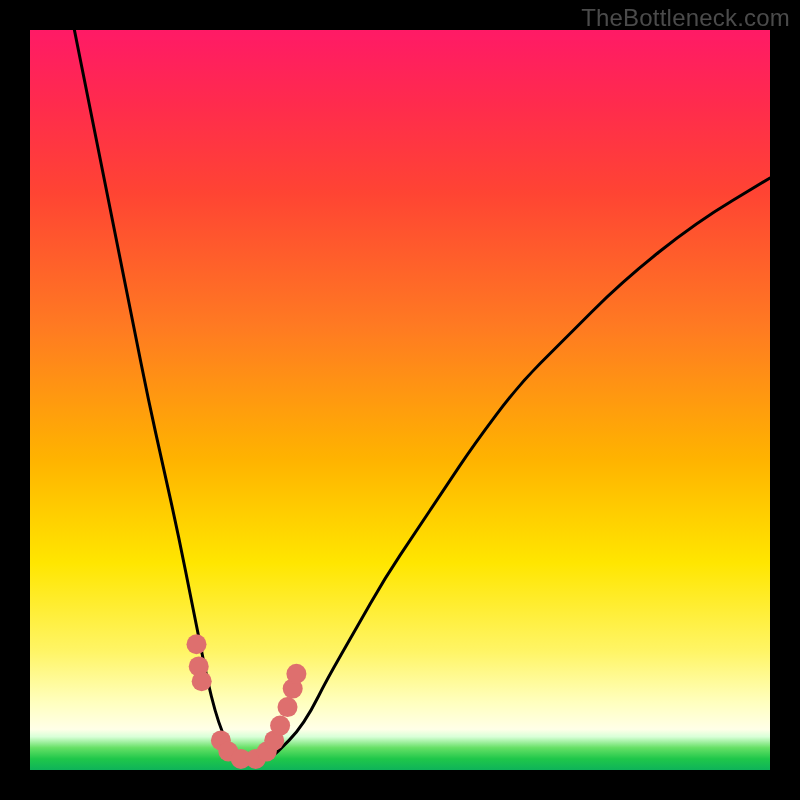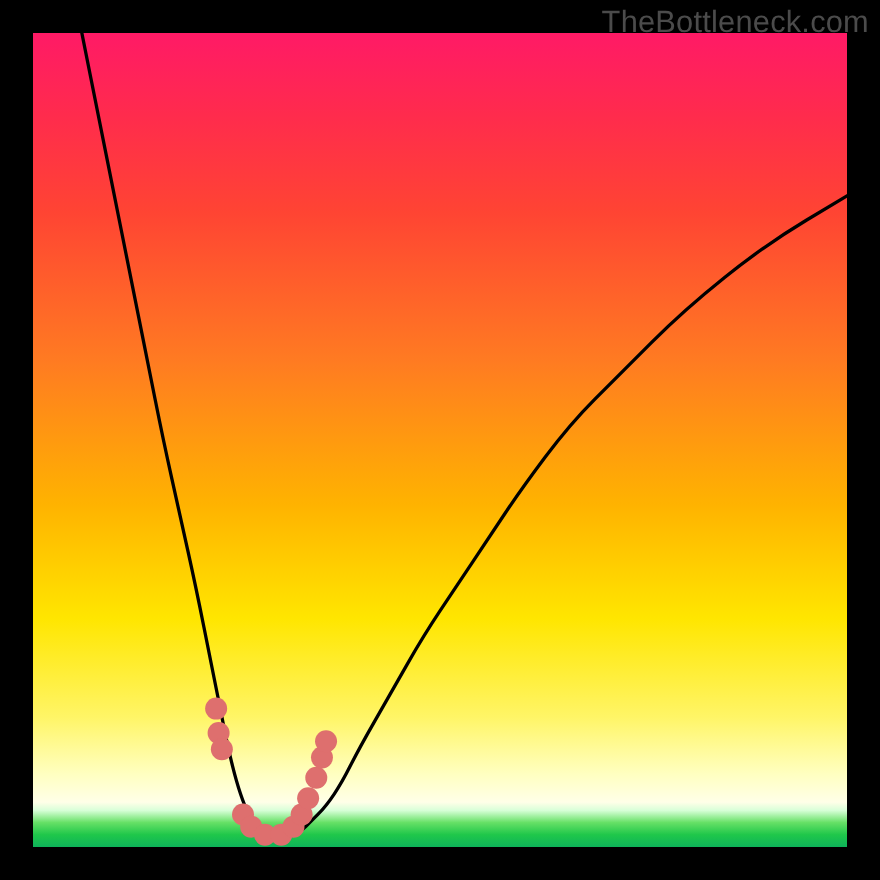--- a/index.html
+++ b/index.html
@@ -49,21 +49,21 @@
       #66e066 97%,
       #1fc74a 98.5%,
       #0eb35a 100%
     );
   }
   .watermark {
     position: absolute;
     top: 4px;
     right: 10px;
     color: #4b4b4b;
-    font-size: 28px;
+    font-size: 24px;
     font-weight: 500;
     letter-spacing: 0.2px;
     user-select: none;
   }
   svg.curve {
     position: absolute;
     left: 0;
     top: 0;
     width: 740px;
     height: 740px;

